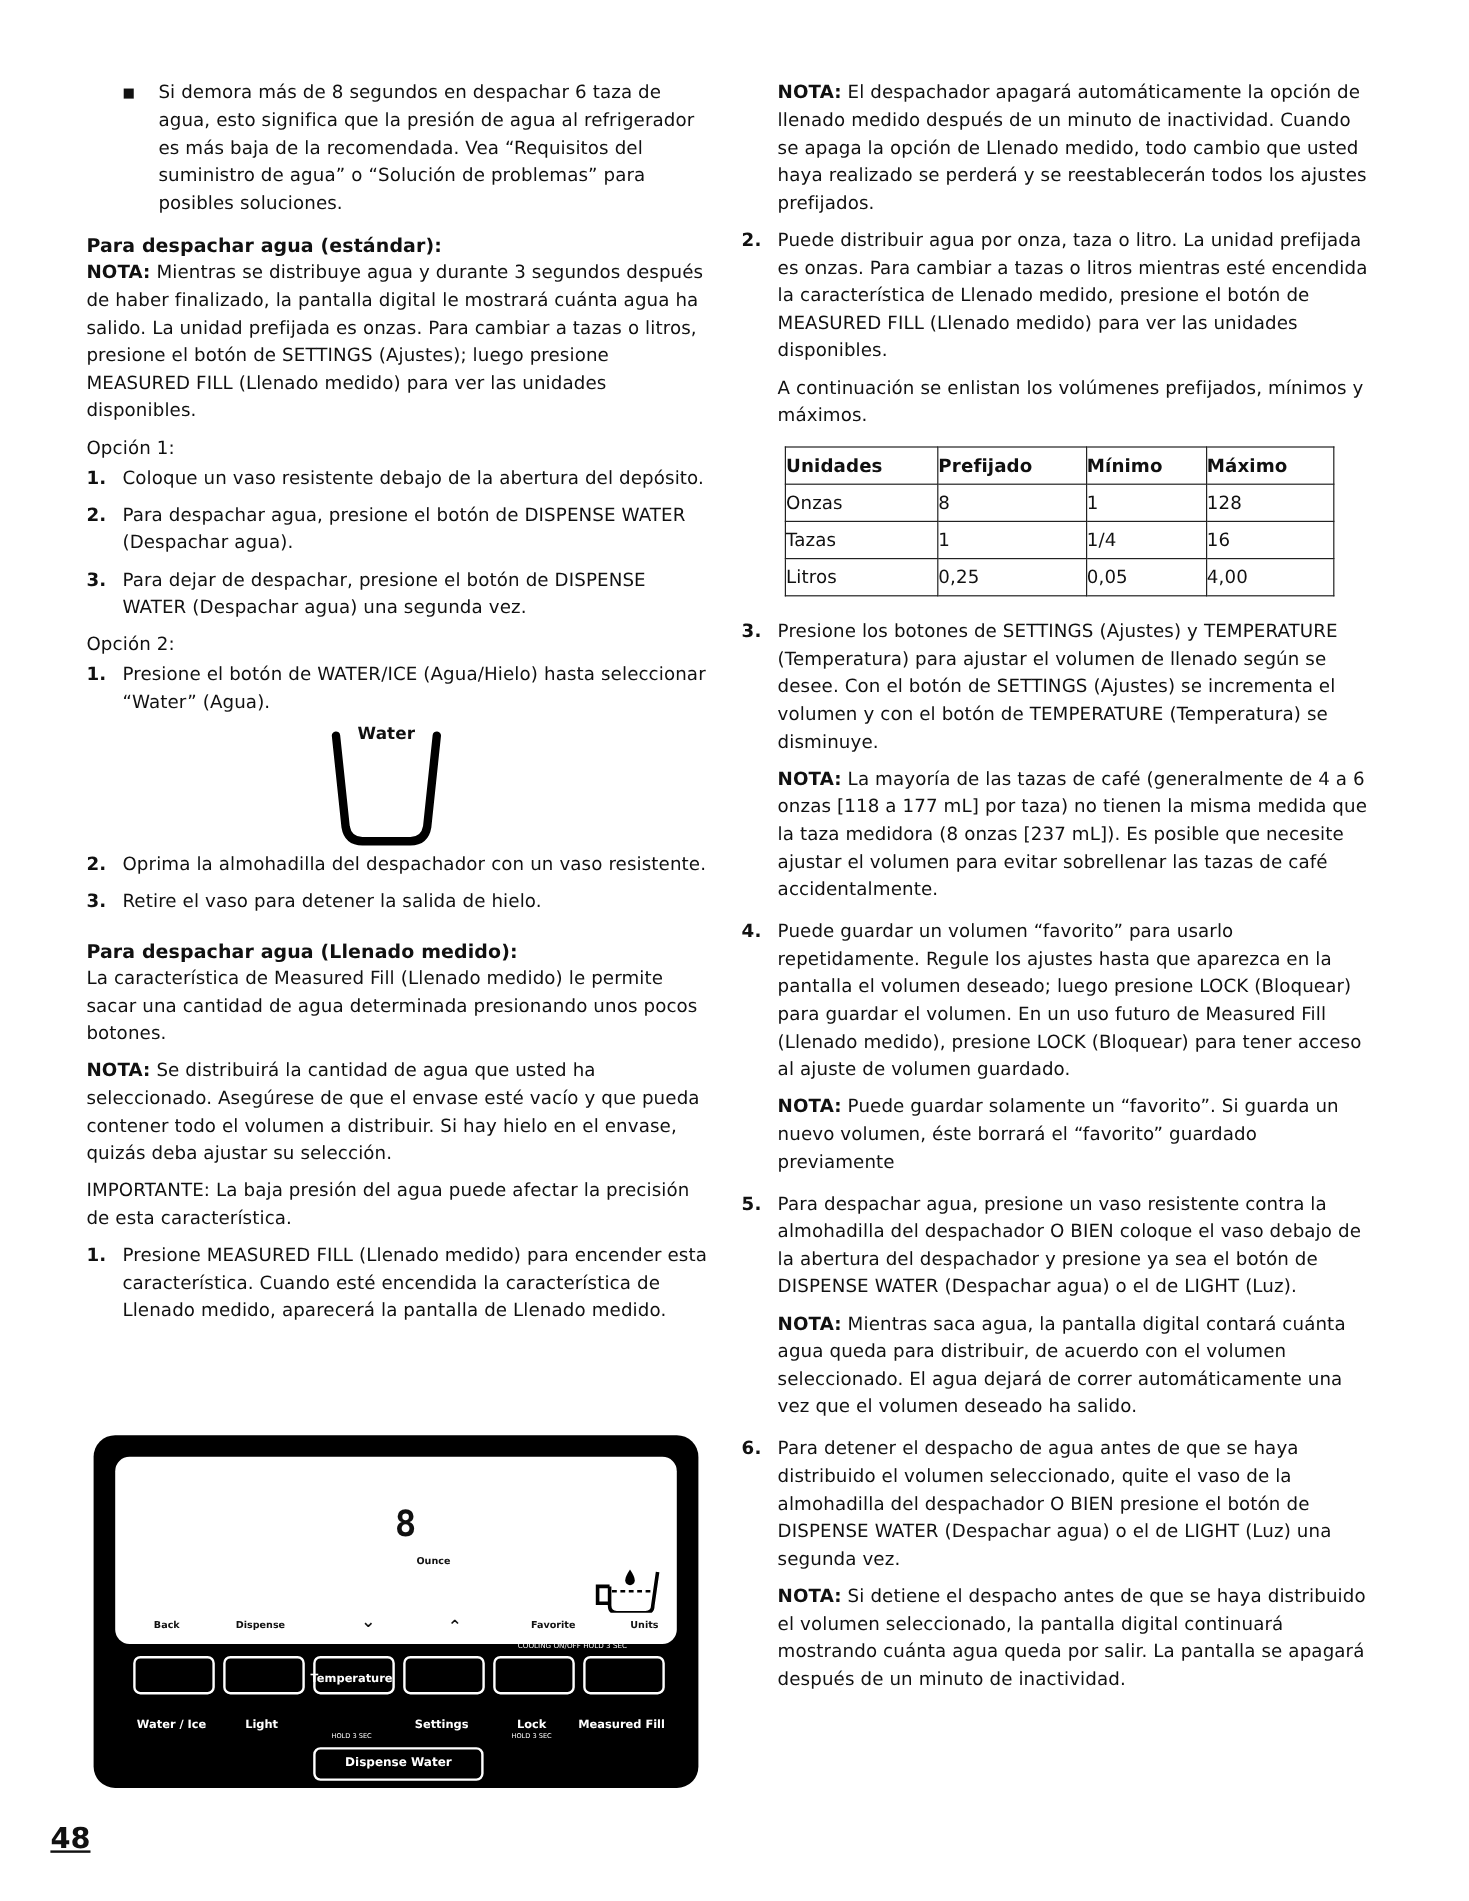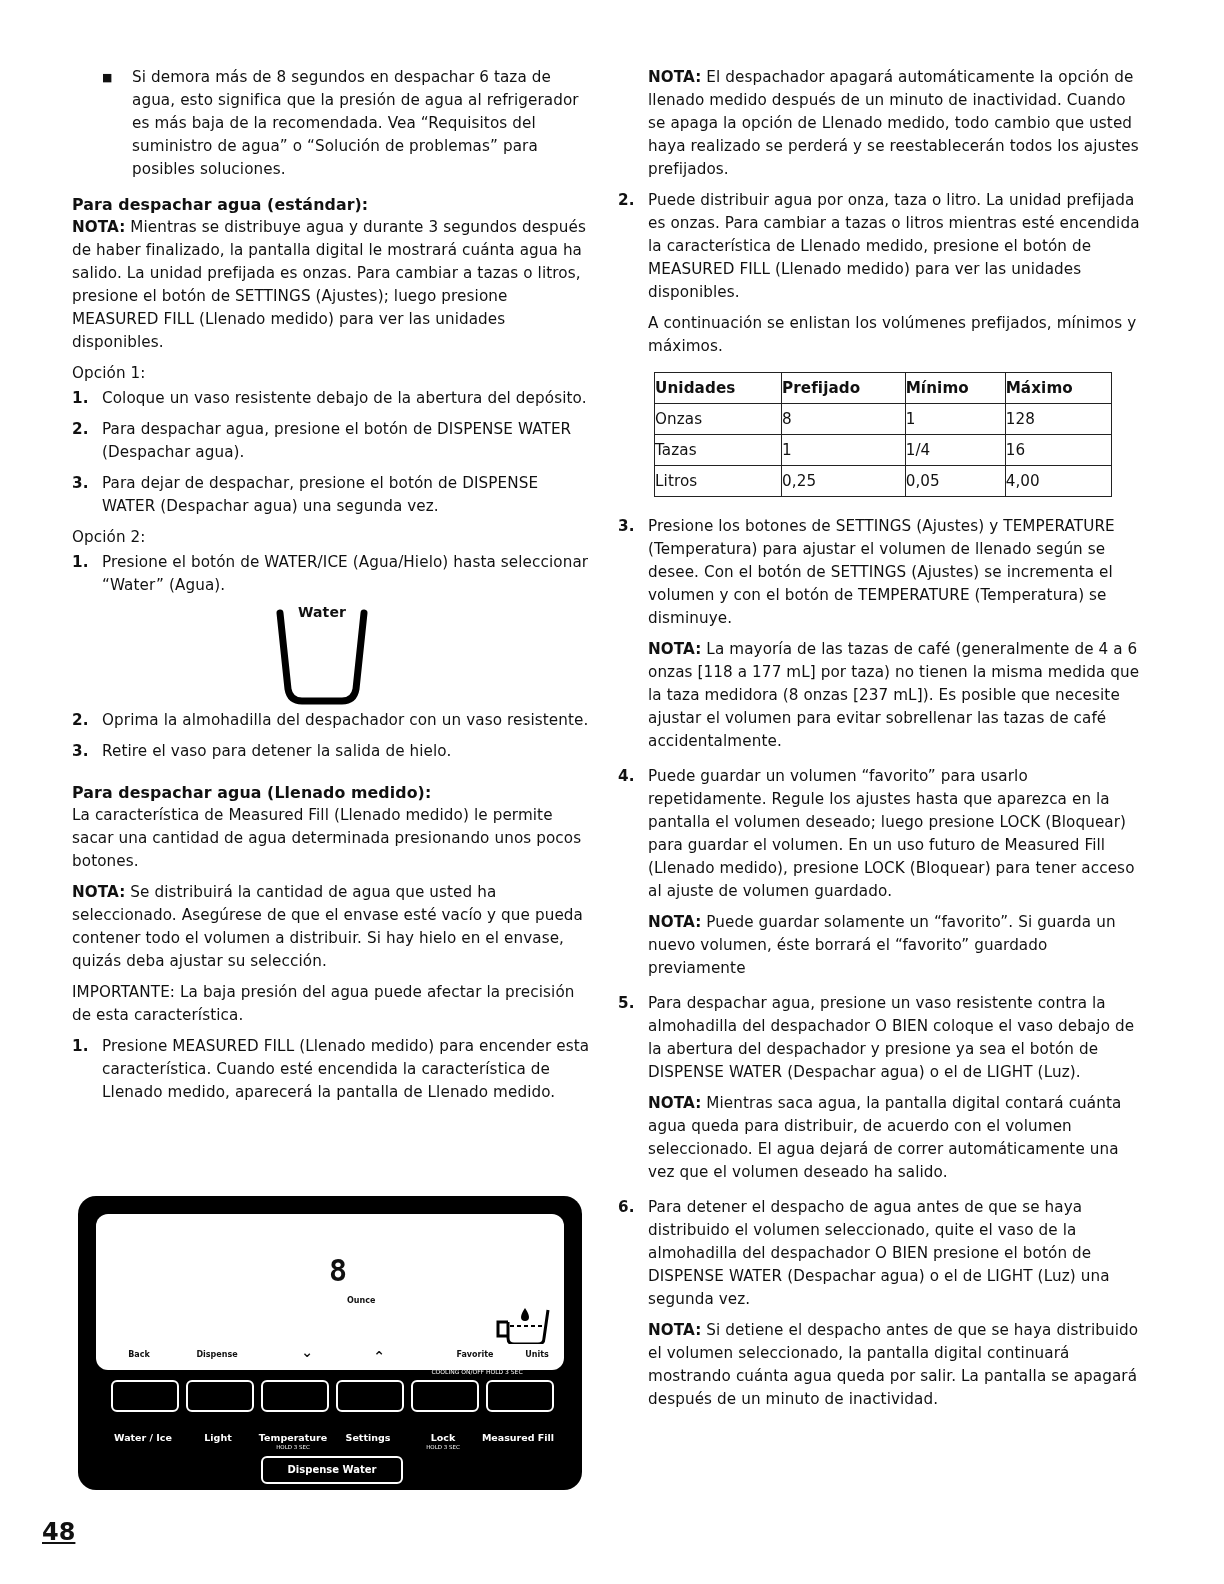--- a/index.html
+++ b/index.html
@@ -104,38 +104,38 @@
       <path d="M31 4 Q27 10 27 13 A4 4 0 0 0 35 13 Q35 10 31 4Z" fill="#000"></path>
       <path d="M14 18 L14 34 Q14 40 20 40 L44 40 Q50 40 50 34 L54 6" fill="none" stroke="#000" stroke-width="3"></path>
       <path d="M14 18 L4 18 L4 32 L14 32" fill="none" stroke="#000" stroke-width="3"></path>
       <line x1="16" y1="22" x2="48" y2="22" stroke="#000" stroke-width="2" stroke-dasharray="4 3"></line>
     </svg>
     <div class="screen-labels">
       <span class="sl" style="left:8px">Back</span>
       <span class="sl" style="left:86px">Dispense</span>
       <span class="sl" style="left:176px;font-size:14px;top:-6px">⌄</span>
       <span class="sl" style="left:248px;font-size:14px;top:-2px">⌃</span>
-      <span class="sl" style="left:344px">Favorite</span>
+      <span class="sl" style="left:330px">Favorite</span>
       <span class="sl" style="left:406px">Units</span>
     </div>
   </div>
 </div>
 
 <div class="cooling">COOLING ON/OFF HOLD 3 SEC</div>
 
 <div class="hw-btn" style="left:111px"></div>
 <div class="hw-btn" style="left:186px"></div>
 <div class="hw-btn" style="left:261px"></div>
 <div class="hw-btn" style="left:336px"></div>
 <div class="hw-btn" style="left:411px"></div>
 <div class="hw-btn" style="left:486px"></div>
 
 <span class="hw-label" style="left:103px;top:1432px">Water / Ice</span>
 <span class="hw-label" style="left:178px;top:1432px">Light</span>
-<span class="hw-label" style="left:253px;top:1432px">Temperature</span>
+<span class="hw-label" style="left:253px;top:1394px">Temperature</span>
 <span class="hw-sub" style="left:253px;top:1444px">HOLD 3 SEC</span>
 <span class="hw-label" style="left:328px;top:1432px">Settings</span>
 <span class="hw-label" style="left:403px;top:1432px">Lock</span>
 <span class="hw-sub" style="left:403px;top:1444px">HOLD 3 SEC</span>
 <span class="hw-label" style="left:478px;top:1432px">Measured Fill</span>
 
 <div class="dispense-btn">Dispense Water</div>
 
 <div class="col col-right">
   <p class="indent"><span class="bold">NOTA:</span><span> El despachador apagará automáticamente la opción de llenado medido después de un minuto de inactividad. Cuando se apaga la opción de Llenado medido, todo cambio que usted haya realizado se perderá y se reestablecerán todos los ajustes prefijados.</span></p>

